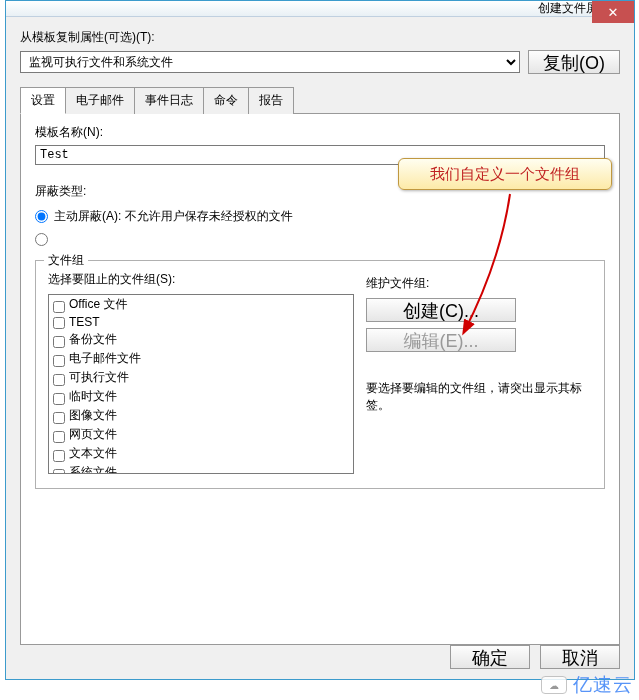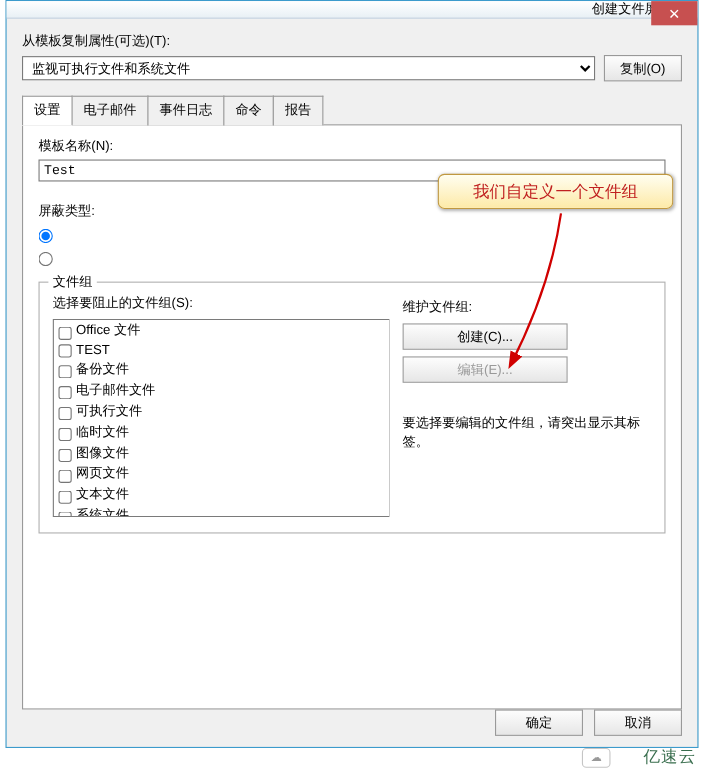--- a/index.html
+++ b/index.html
@@ -5,21 +5,21 @@
 * { box-sizing: border-box; margin: 0; padding: 0; }
 body { font-family: "Microsoft YaHei", SimSun, Arial, sans-serif; font-size: 12px; background: #fff; width: 639px; height: 700px; position: relative; overflow: hidden; }
 .window { position: absolute; left: 5px; top: 0; width: 630px; height: 680px; background: #f0f0f0; border: 1px solid #3c9bcc; }
 .titlebar { height: 16px; background: linear-gradient(#fff, #e8f0f5); border-bottom: 1px solid #c0d0e0; display: flex; align-items: center; justify-content: flex-end; position: relative; }
 .title-text { font-size: 12px; }
 .close-btn { position: absolute; right: 0; top: 0; width: 42px; height: 22px; background: #c75050; color: #fff; display: flex; align-items: center; justify-content: center; font-size: 13px; cursor: pointer; font-family: Arial; }
 .content-area { padding: 12px 14px; }
 .copy-row { display: flex; align-items: center; gap: 8px; margin-bottom: 6px; margin-top: 4px;}
 .copy-label { margin-bottom: 4px; display: block; }
 .combo { flex: 1; height: 22px; border: 1px solid #7a7a7a; background: #fff; padding: 0 4px; font-size: 12px; font-family: inherit; }
-.btn { height: 24px; border: 1px solid #999; background: linear-gradient(#fdfdfd,#e6e6e6); padding: 0 14px; font-size: 12px; font-family: inherit; cursor: pointer; }
+.btn { height: 24px; border: 1px solid #999; background: linear-gradient(#fdfdfd,#e6e6e6); padding: 0 14px; font-size: 18px; font-family: inherit; cursor: pointer; }
 .tabs-wrap { margin-top: 12px; }
 .tabstrip { display: flex; }
 .tab { padding: 4px 10px; border: 1px solid #999; border-bottom: none; background: #f0f0f0; font-size: 12px; cursor: pointer; position: relative; top: 1px; }
 .tab.active { background: #fff; z-index: 2; border-bottom: 1px solid #fff; }
 .tab + .tab { margin-left: -1px; }
 .tabpanel { border: 1px solid #999; background: #fff; height: 532px; padding: 10px 14px; }
 .field-label { display: block; margin-bottom: 4px; }
 .text-input { width: 100%; height: 20px; border: 1px solid #7a7a7a; padding: 1px 4px; font-family: "Courier New", monospace; font-size: 12px; }
 .shield-section { margin-top: 18px; }
 .radio-row { margin-top: 8px; display: flex; align-items: center; gap: 4px; }
@@ -34,21 +34,21 @@
 .right-col { flex: 1; padding-top: 4px; }
 .right-col .btn { width: 150px; height: 24px; display: block; margin-top: 6px; }
 .btn-disabled { color: #999; }
 .hint-text { margin-top: 28px; line-height: 1.4; }
 .dialog-buttons { position: absolute; right: 14px; bottom: 10px; display: flex; gap: 10px; }
 .dialog-buttons .btn { width: 80px; }
 .callout { position: absolute; left: 398px; top: 158px; width: 214px; height: 32px; background: linear-gradient(#fffef0,#fdeaa8); border: 1px solid #c09840; border-radius: 6px; display: flex; align-items: center; justify-content: center; font-size: 15px; color: #c02020; box-shadow: 1px 1px 3px rgba(0,0,0,.3); }
 .arrow-svg { position: absolute; left: 450px; top: 192px; pointer-events: none; }
 .watermark { position: absolute; right: 6px; bottom: 2px; display: flex; align-items: center; gap: 6px; opacity: .85; }
 .watermark .logo { width: 26px; height: 18px; border: 1px solid #bbb; border-radius: 4px; display: flex; align-items: center; justify-content: center; font-size: 10px; color: #888; background: #fff; }
-.watermark .wm-text { font-size: 15px; color: #14532d; letter-spacing: 1px; margin-left: 24px; }
+.watermark .wm-text { font-size: 19px; color: #3b82f6; letter-spacing: 1px; }
 </style>
 </head>
 <body>
 
 <div class="window">
   <div class="titlebar">
     <span class="title-text">创建文件屏蔽模板</span>
     <div class="close-btn">
         <span>✕</span>
       </div>
@@ -72,20 +72,21 @@
         <div class="tab">报告</div>
       </div>
       <div class="tabpanel">
         <span class="field-label">模板名称(N):</span>
         <input class="text-input" value="Test" style="">
 
         <div class="shield-section">
           <span>屏蔽类型:</span>
           <label class="radio-row">
             <input type="radio" name="shield" checked="" style="">
+            <span>主动屏蔽(A): 不允许用户保存未经授权的文件</span>
           </label>
           <label class="radio-row">
             <input type="radio" name="shield" style="">
           </label>
         </div>
 
         <div class="fieldset">
           <span class="fieldset-legend">文件组</span>
           <div class="group-row">
             <div class="checklist-wrap">

